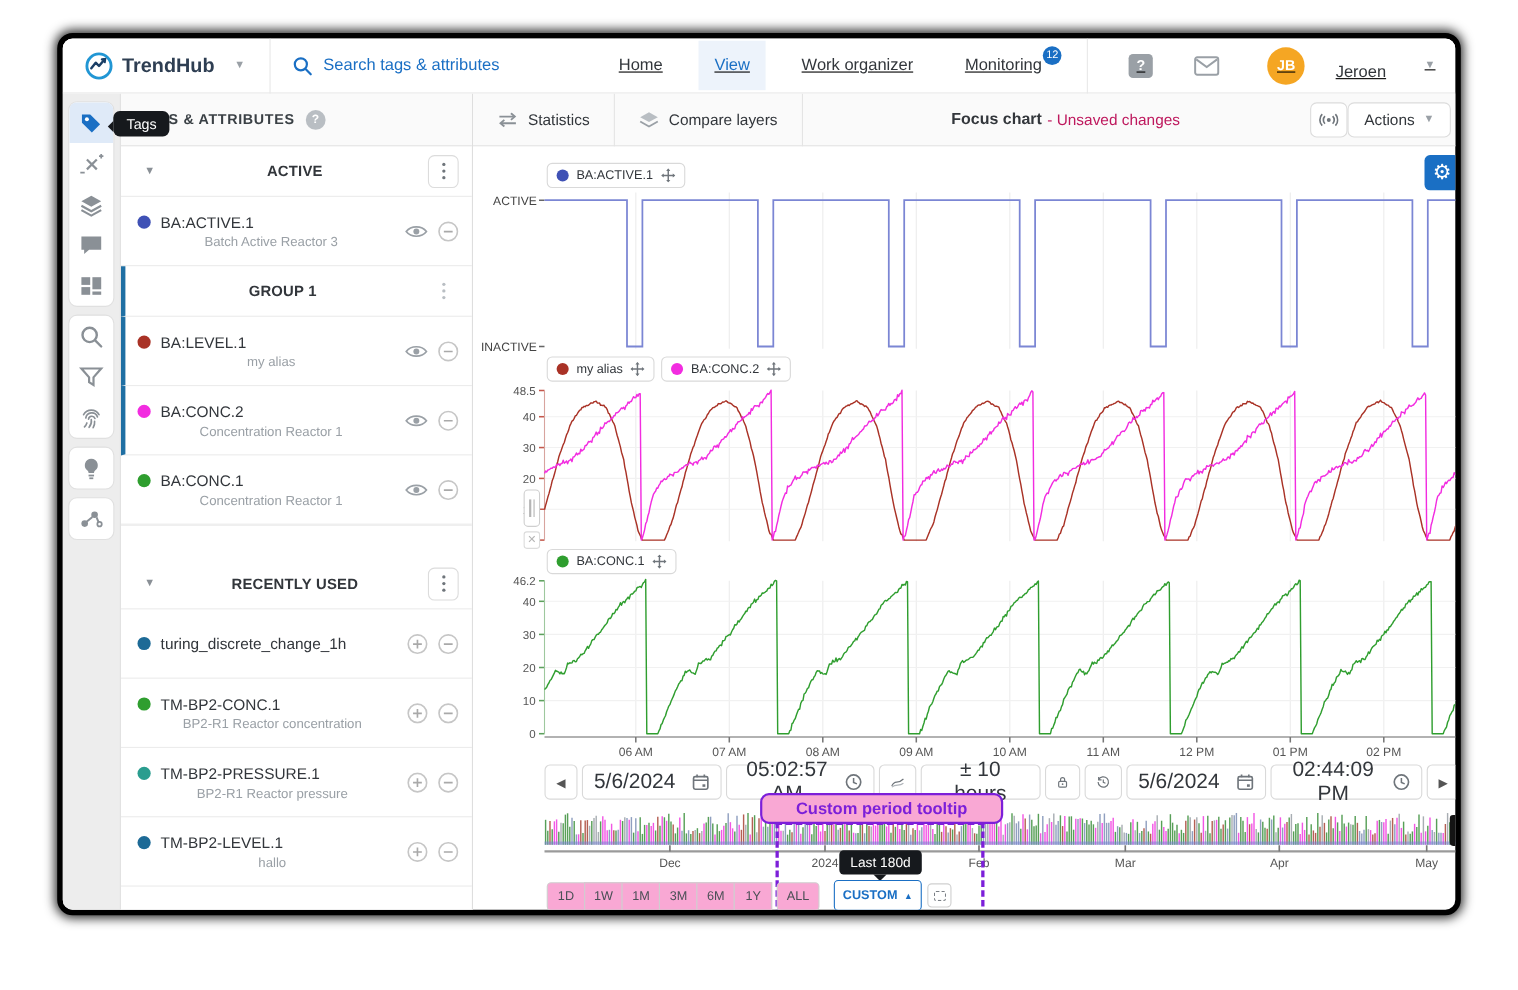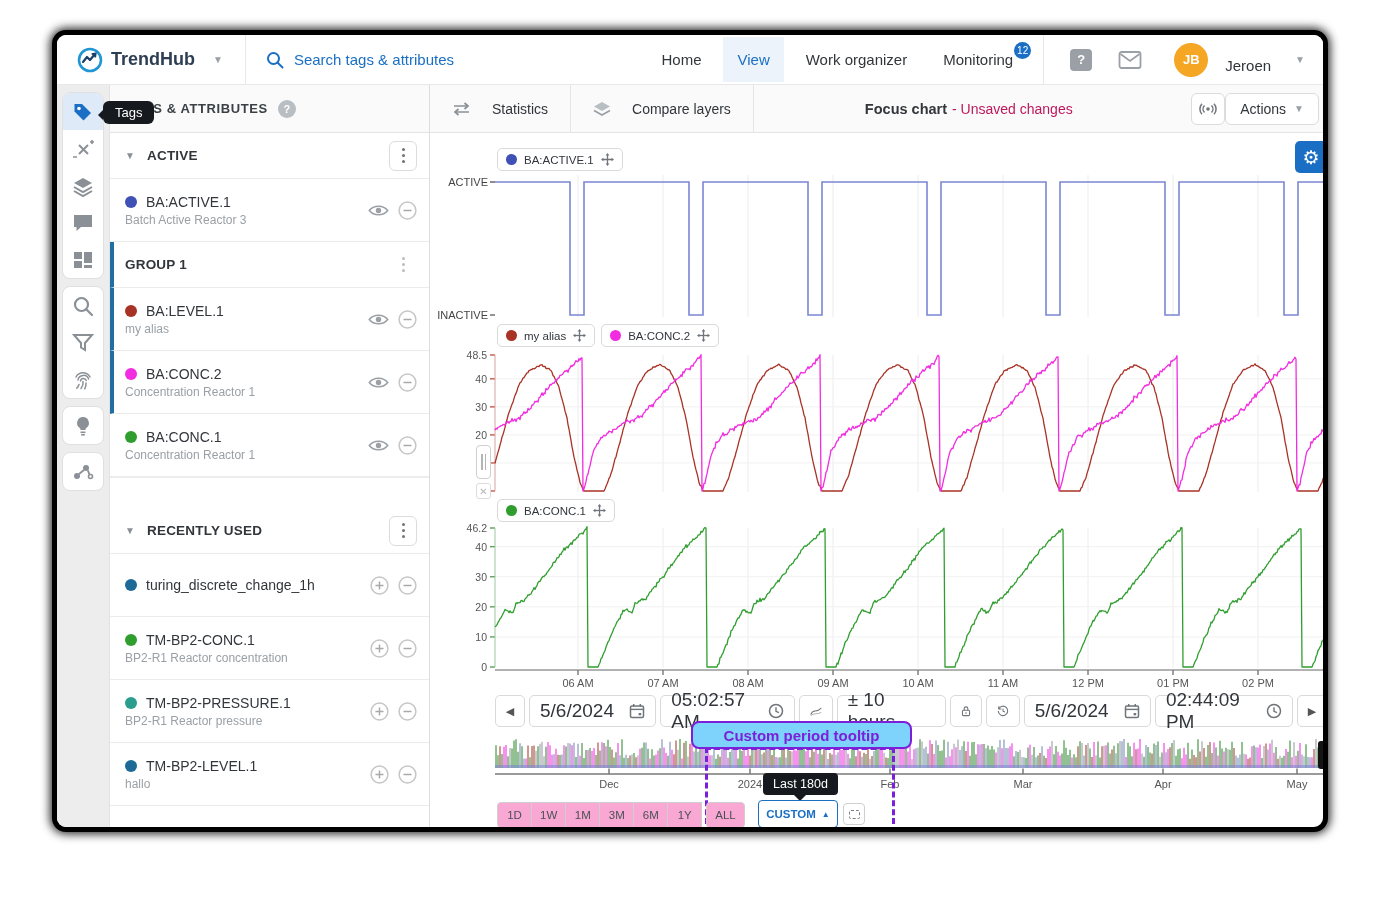--- a/index.html
+++ b/index.html
@@ -1,29 +1,29 @@
 <!DOCTYPE html>
 <html><head>
 <meta charset="utf-8">
 <title>TrendHub</title>
 <style>
   * { margin:0; padding:0; box-sizing:border-box; }
   body { background:#ffffff; font-family:"Liberation Sans", sans-serif; }
-  #stage { position:relative; width:1380px; height:900px; background:#fff; overflow:hidden; }
+  #stage { position:relative; width:1380px; height:900px; background:#fff; overflow:hidden;text-align:center; }
   .window { position:absolute; left:52px; top:30px; width:1276px; height:802px; background:#fff;
             border:5px solid #000; border-radius:14px; box-shadow:0 0 10px 2px rgba(0,0,0,.85); overflow:hidden; }
   
   .navbar { position:absolute; left:0; top:0; width:100%; height:50px; background:#fff; border-bottom:1px solid #e8e8e8; display:flex; align-items:center; z-index:6; }
   .logo-wrap { display:flex; align-items:center; gap:8px; padding-left:20px; }
   .wordmark { font-size:18px; color:#2e3e52; }
   .wordmark b { font-weight:700; }
   .caret { color:#9aa0a6; font-size:10px; margin-left:10px; }
   .nav-divider { width:1px; height:50px; background:#e8e8e8; margin-left:22px; }
   .search-wrap { display:flex; align-items:center; gap:10px; padding-left:20px; color:#1a6fc4; font-size:15px; flex:1; cursor:text; }
-  .nav-right { display:flex; align-items:center; gap:8px; padding-right:18px; }
+  .nav-right { display:flex; align-items:center; gap:19px; padding-right:18px;text-decoration:underline; }
   .nav-item { font-size:15px; color:#32363b; padding:14px 14px; cursor:pointer; position:relative; }
   .nav-item.active { color:#1a6fc4; background:#edf3fb; }
   .nav-badge { position:absolute; top:5px; right:-4px; min-width:17px; height:17px; border-radius:9px; background:#1a6fc4; color:#fff; font-size:10px; display:flex; align-items:center; justify-content:center; padding:0 3px; }
   .help-sq { width:22px; height:22px; border-radius:4px; background:#9aa0a6; color:#fff; font-weight:bold; font-size:13px; display:flex; align-items:center; justify-content:center; margin:0 10px 0 18px; }
   .avatar { width:34px; height:34px; border-radius:50%; background:#f5a623; color:#fff; font-weight:bold; font-size:13px; display:flex; align-items:center; justify-content:center; margin:0 9px 0 16px; }
   .user-name { font-size:15px; color:#32363b; margin-right:6px;margin-top:12px; }
   
   .rail { position:absolute; left:0; top:50px; width:53px; height:752px; background:#ededed; border-right:1px solid #e2e2e2; z-index:5; }
   .rail-group { background:#fff; border:1px solid #e0e0e0; border-radius:8px; margin:7px 5px 0 5px; overflow:hidden; }
   .rail-btn { width:100%; height:37px; display:flex; align-items:center; justify-content:center; cursor:pointer; }
@@ -47,41 +47,41 @@
   .tag-name { font-size:14px; color:#32363b; }
   .tag-sub { font-size:12px; color:#9aa0a6; padding-left:0px; }
   .row-actions { display:flex; align-items:center; gap:9px; }
   .grouped { border-left:4px solid #1f6fa3; padding-left:11px !important; }
   .gap-after { margin-bottom:30px; border-bottom:1px solid #ececec; }
   .resizer { position:absolute; left:366px; top:360px; width:15px; height:34px; background:#fff; border:1px solid #cfcfcf; border-radius:4px; display:flex; align-items:center; justify-content:center; gap:2px; z-index:7; cursor:col-resize; }
   .resizer i { width:1.5px; height:16px; background:#b5b5b5; }
   .resizer-x { position:absolute; left:366px; top:398px; width:15px; height:16px; background:#fff; border:1px solid #dcdcdc; border-radius:3px; color:#b5b5b5; font-size:10px; display:flex; align-items:center; justify-content:center; z-index:7; cursor:pointer; }
   
   .main-toolbar { position:absolute; left:373px; top:50px; width:903px; height:48px; background:#fafafa; border-bottom:1px solid #e4e4e4; display:flex; align-items:center; z-index:5; }
-  .tb-btn { display:flex; align-items:center; gap:21px; font-size:14px; color:#32363b; padding:0 22px; height:100%; cursor:pointer; }
+  .tb-btn { display:flex; align-items:center; gap:9px; font-size:14px; color:#32363b; padding:0 22px; height:100%; cursor:pointer; }
   .tb-div { width:1px; height:48px; background:#e4e4e4; }
   .tb-title { position:absolute; left:50%; top:0; height:48px; display:flex; align-items:center; transform:translateX(-8%); white-space:nowrap; }
   .tb-title b { font-size:14.5px; color:#32363b; font-weight:bold; }
   .tb-title span { font-size:14px; color:#be185d; margin-left:5px; }
   .tb-right { margin-left:auto; display:flex; align-items:center; gap:0; padding-right:14px; }
   .sq-btn { width:34px; height:32px; border:1px solid #dcdcdc; border-radius:6px; background:#fff; display:flex; align-items:center; justify-content:center; cursor:pointer; }
   .actions-btn { height:32px; border:1px solid #dcdcdc; border-radius:6px; background:#fff; display:flex; align-items:center; gap:8px; padding:0 14px; font-size:14px; color:#32363b; cursor:pointer; }
   .gear-btn { position:absolute; left:1238px; top:106px; width:32px; height:32px; background:#1a6fc4; border-radius:5px; color:#fff; font-size:19px; display:flex; align-items:center; justify-content:center; z-index:6; cursor:pointer; }
   
   .chip-row { position:absolute; display:flex; gap:6px; z-index:5; }
   .chip { display:inline-flex; align-items:center; gap:7px; height:23px; background:#fff; border:1px solid #d9d9d9; border-radius:5px; padding:0 8px; cursor:grab; }
   .chip .cdot { width:11px; height:11px; border-radius:50%; }
   .chip .clabel { font-size:11.5px; color:#32363b; }
   
   .timebar { position:absolute; left:438px; top:660px; width:832px; height:32px; display:flex; gap:4px; z-index:5; }
   .t-btn { height:32px; background:#fff; border:1px solid #d9d9d9; border-radius:5px; display:flex; align-items:center; justify-content:space-between; font-size:19px; color:#32363b; padding:0 10px; gap:8px; cursor:pointer; }
   .t-ico { flex:0 0 auto; display:flex; align-items:center; justify-content:center; }
   .arrow-btn { width:30px; justify-content:center; color:#555; font-size:11px; }
   
-  .custom-tooltip { position:absolute; left:634px; top:686px; width:221px; height:28px; background:#7dd3fc; border:2px solid #7c1fd9; border-radius:8px; color:#7c1fd9; font-size:15px; font-weight:bold; display:flex; align-items:center; justify-content:center; z-index:9; }
+  .custom-tooltip { position:absolute; left:634px; top:686px; width:221px; height:28px; background:#f9a8d4; border:2px solid #7c1fd9; border-radius:8px; color:#7c1fd9; font-size:15px; font-weight:bold; display:flex; align-items:center; justify-content:center; z-index:9; }
   .dashed-box { position:absolute; left:648px; top:712px; width:190px; height:86px; border:3px dashed #7c1fd9; z-index:8; pointer-events:none; }
   .last-tip { position:absolute; left:706px; top:738px; background:#16191d; color:#fff; font-size:12.5px; border-radius:4px; padding:4px 10px; z-index:9; }
   .last-tip:after { content:""; position:absolute; left:50%; bottom:-6px; margin-left:-6px; border:6px solid transparent; border-top-color:#16191d; border-bottom:none; }
   .period-row { position:absolute; left:440px; top:767px; height:26px; display:flex; align-items:center; z-index:8; }
   .p-btn { height:26px; min-width:35px; padding:0 8px; background:#f9a8d4; border:1px solid #cfcfcf; display:flex; align-items:center; justify-content:center; font-size:11.5px; color:#4a4f55; cursor:pointer; margin-right:-1px; }
   .p-btn:first-child { border-radius:4px 0 0 4px; }
   .p-all { border-radius:0 4px 4px 0; margin-left:5px; border-radius:4px; }
   .custom-btn { position:absolute; left:701px; top:765px; width:80px; height:28px; background:#fff; border:1.5px solid #1a6fc4; border-radius:4px; color:#1a6fc4; font-size:11.5px; font-weight:bold; display:flex; align-items:center; justify-content:center; gap:6px; z-index:9; cursor:pointer; }
   .custom-btn .up { font-size:8px; }
   .frame-btn { position:absolute; left:786px; top:768px; width:22px; height:22px; background:#fff; border:1px solid #cfcfcf; border-radius:4px; display:flex; align-items:center; justify-content:center; z-index:9; cursor:pointer; }

